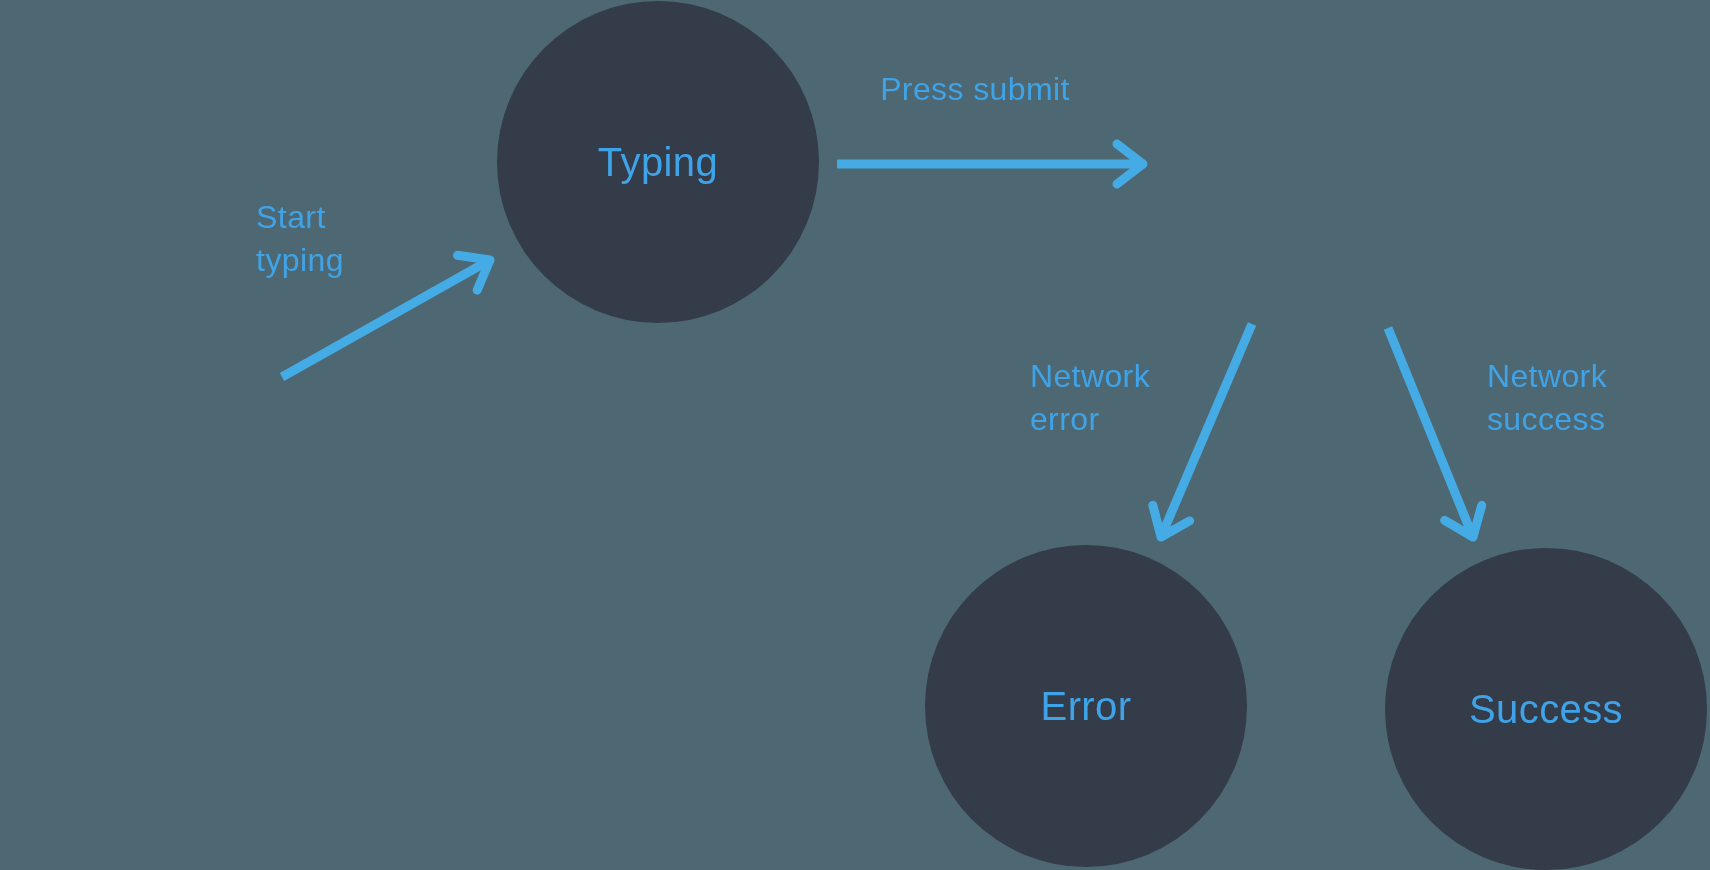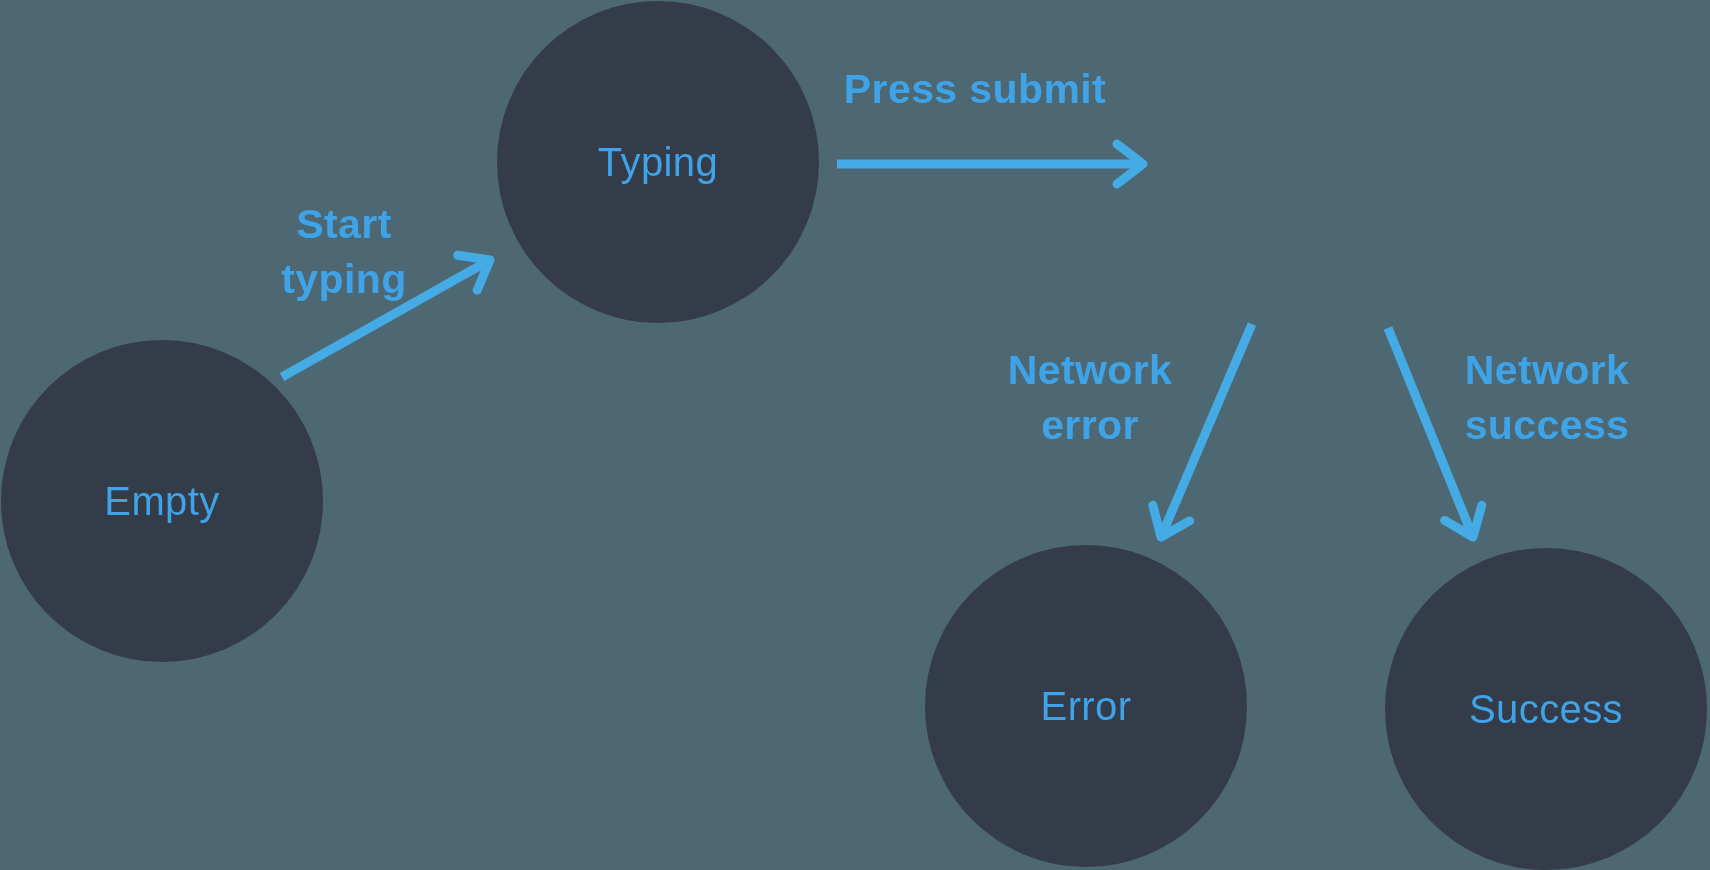--- a/index.html
+++ b/index.html
@@ -52,63 +52,60 @@
   .node-label {
     color: var(--label-text, #3fa3e8);
     font-size: 40px;
     font-weight: 500;
     letter-spacing: 0.4px;
   }
   .edge-label {
     position: absolute;
     transform: translate(-50%, -50%);
     color: var(--label-text, #3fa3e8);
-    font-size: 41px;
-    font-weight: 700;
+    font-size: 32px;
+    font-weight: 400;
     letter-spacing: 0.4px;
     line-height: 1.35;
-    text-align: center;
+    text-align: left;
     white-space: pre-line;
   }
 </style>
 </head>
 <body>
 
 <div class="canvas">
 
   <svg class="edges-svg" viewBox="0 0 1710 870" aria-hidden="true">
     <defs>
       <marker id="arrowhead" markerUnits="userSpaceOnUse" markerWidth="64" markerHeight="64" refX="32" refY="26" orient="auto" overflow="visible">
         <path id="arrowhead-path" d="M 6 6 L 32 26 L 6 46"></path>
       </marker>
     </defs>
     <line class="edge-line" x1="282" y1="377" x2="490" y2="260" marker-end="url(#arrowhead)"></line>
     <line class="edge-line" x1="837" y1="164" x2="1143" y2="164" marker-end="url(#arrowhead)"></line>
     <line class="edge-line" x1="1252" y1="324" x2="1161" y2="537" marker-end="url(#arrowhead)"></line>
     <line class="edge-line" x1="1388" y1="328" x2="1473" y2="537" marker-end="url(#arrowhead)"></line>
   </svg>
 
-  <div class="node" style="left:1px; top:340px;">
-    <span class="node-label">Empty</span>
-  </div>
 
   <div class="node" style="left:497px; top:1px;">
     <span class="node-label">Typing</span>
   </div>
 
 
   <div class="node" style="left:925px; top:545px;">
     <span class="node-label">Error</span>
   </div>
 
   <div class="node" style="left:1385px; top:548px;">
     <span class="node-label">Success</span>
   </div>
 
-  <div class="edge-label" style="left:300px; top:252px;margin-left:44px;">Start
+  <div class="edge-label" style="left:300px; top:239px;">Start
 typing</div>
 
   <div class="edge-label" style="left:975px; top:90px;">Press submit</div>
 
   <div class="edge-label" style="left:1090px; top:398px;">Network
 error</div>
 
   <div class="edge-label" style="left:1547px; top:398px;">Network
 success</div>
 

